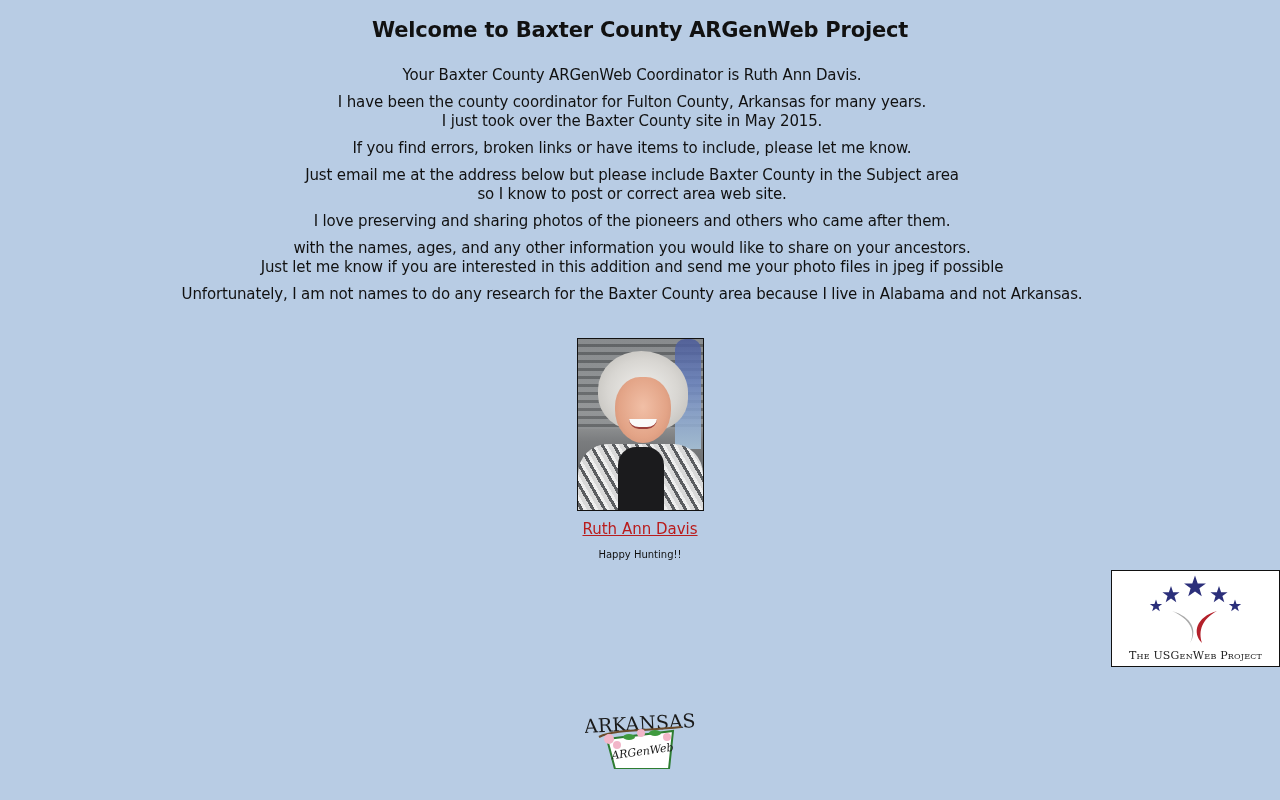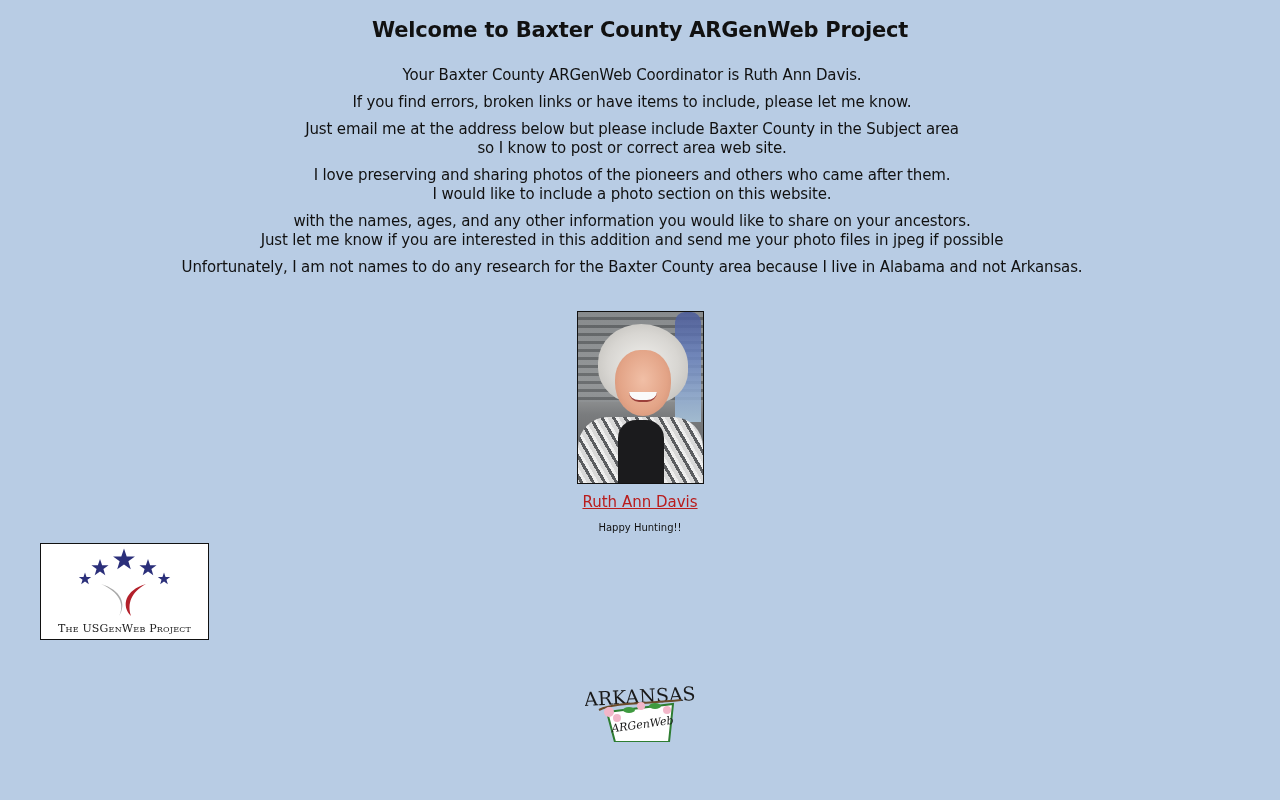--- a/index.html
+++ b/index.html
@@ -95,21 +95,21 @@
       text-decoration: underline;
     }
     .tagline {
       font-size: 10px;
       line-height: 18px;
       margin-top: 7px;
     }
     .usgenweb-wrap {
       margin-top: 6px;
       display: flex;
-      justify-content: flex-start;
+      justify-content: flex-end;
       padding-left: 40px;
     }
     .usgenweb {
       width: 167px;
       height: 95px;
       background: #ffffff;
       border: 1px solid #111;
       position: relative;
       cursor: pointer;
     }
@@ -139,29 +139,32 @@
 
 
 
 <h1 class="page-title">Welcome to Baxter County ARGenWeb Project</h1>
 
 <div class="intro">
   <p class="para">
     <span>Your Baxter County ARGenWeb Coordinator is Ruth Ann Davis.</span>
   </p>
   <p class="para">
+    <span>I have been the county coordinator for Fulton County, Arkansas for many years.</span>
+    <span>I just took over the Baxter County site in May 2015.</span>
+  </p>
+  <p class="para">
     <span>If you find errors, broken links or have items to include, please let me know.</span>
   </p>
   <p class="para">
     <span>Just email me at the address below but please include Baxter County in the Subject area</span>
     <span>so I know to post or correct area web site.</span>
   </p>
   <p class="para">
     <span>I love preserving and sharing photos of the pioneers and others who came after them.</span>
-    <span>I would like to include a photo section on this website.</span>
   </p>
   <p class="para">
     <span>with the names, ages, and any other information you would like to share on your ancestors.</span>
     <span>Just let me know if you are interested in this addition and send me your photo files in jpeg if possible</span>
   </p>
   <p class="para">
     <span>Unfortunately, I am not names to do any research for the Baxter County area because I live in Alabama and not Arkansas.</span>
   </p>
 </div>
 

